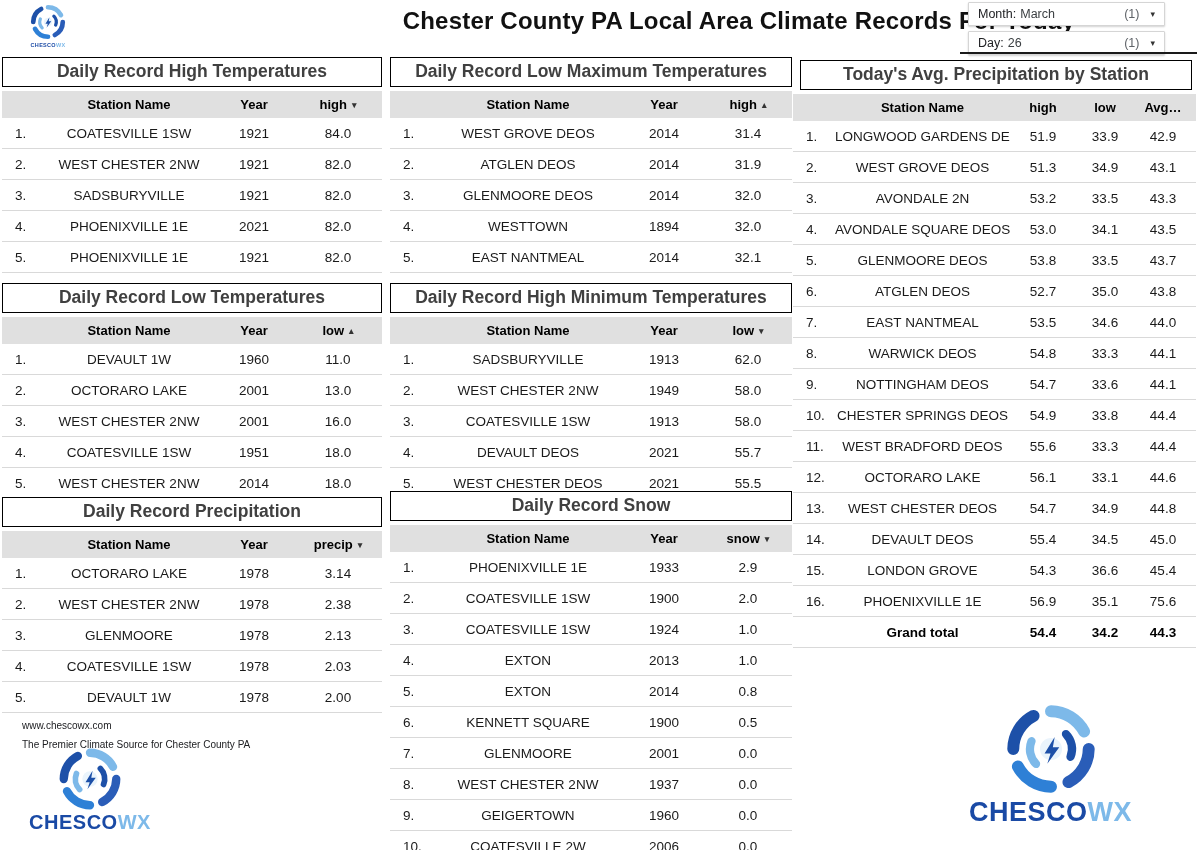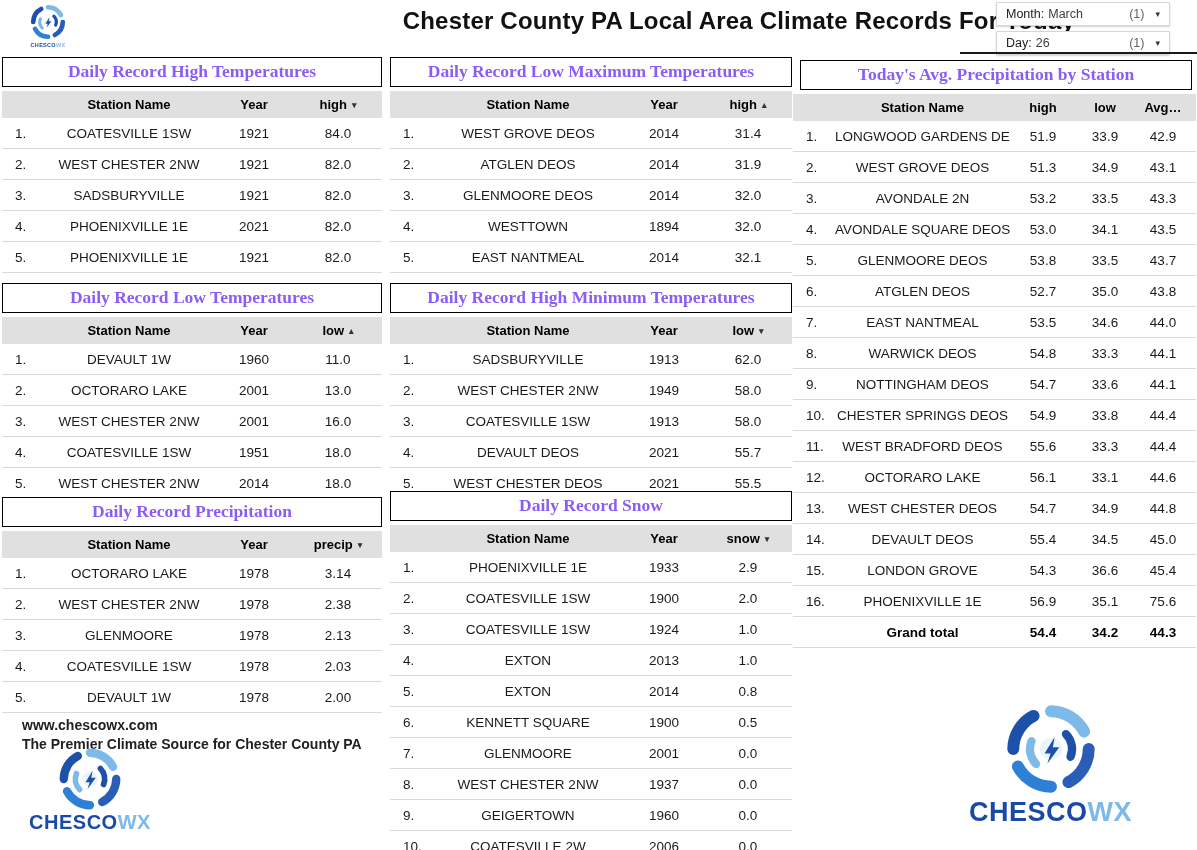--- a/index.html
+++ b/index.html
@@ -7,41 +7,41 @@
     width:1197px;height:850px;position:relative;overflow:hidden;
     background:#ffffff;font-family:"Liberation Sans", sans-serif;color:#1a1a1a;
   }
   
   .page-title{
     position:absolute;top:7px;left:0;width:1075px;text-align:right;
     font-size:24px;font-weight:700;color:#111;letter-spacing:.2px;white-space:nowrap;
   }
   .logo-mini{position:absolute;top:4px;left:18px;width:60px;text-align:center;}
   .logo-mini .wordmark{font-size:5.5px;letter-spacing:.3px;margin-top:-2px;}
-  .filters{position:absolute;top:2px;left:996px;width:174px;}
+  .filters{position:absolute;top:2px;left:968px;width:197px;}
   .filter{
     box-sizing:border-box;height:24px;margin-bottom:5px;background:#fff;
     border:1px solid #d5d5d5;border-radius:1px;box-shadow:0 1px 2px rgba(0,0,0,.18);
     display:flex;align-items:center;padding:0 9px;font-size:12.5px;cursor:pointer;
   }
   .f-label{color:#202124;font-weight:500;margin-right:4px;}
   .f-value{color:#3c4043;}
   .f-count{margin-left:auto;color:#5f6368;margin-right:11px;}
   .f-arrow{font-size:9px;color:#333;}
   .filters-underline{position:absolute;top:52px;left:960px;width:237px;height:2px;background:#1a1a1a;}
 
   
   .card{position:absolute;background:#fff;}
   .col-l{left:2px;width:380px;}
   .col-m{left:390px;width:402px;}
   .col-r{left:793px;width:403px;}
   .title-box{
     box-sizing:border-box;border:1.6px solid #000;height:30px;line-height:27px;
-    text-align:center;font-weight:700;font-size:17.5px;color:#8b5cf6;background:#fff;
-    white-space:nowrap;margin-bottom:4px;font-family:Liberation Serif, serif;
+    text-align:center;font-weight:700;font-size:17.5px;color:#404040;background:#fff;
+    white-space:nowrap;margin-bottom:4px;
   }
   .col-r .title-box{margin-left:7px;margin-right:4px;}
   .thead{
     display:flex;align-items:center;background:#e0e0e0;height:27px;
     font-weight:700;font-size:13px;color:#000;
   }
   .trow{
     display:flex;align-items:center;height:31px;border-bottom:1px solid #d9d9d9;
     font-size:13.5px;color:#1a1a1a;box-sizing:border-box;
   }
@@ -50,21 +50,21 @@
   .c-rank{width:42px;box-sizing:border-box;padding-left:13px;text-align:left;flex:none;}
   .c-station{flex:1;text-align:center;}
   .c-year{width:80px;text-align:center;flex:none;}
   .c-value{width:88px;text-align:center;flex:none;}
   .c-high{width:66px;text-align:center;flex:none;}
   .c-low{width:58px;text-align:center;flex:none;}
   .c-avg{width:62px;text-align:center;flex:none;padding-right:4px;box-sizing:border-box;}
   .arrow{font-size:9px;margin-left:5px;color:#333;position:relative;top:-1px;}
 
   
-  .site-note{position:absolute;left:22px;top:716px;font-size:14px;color:#202124;line-height:19px;font-weight:bold;}
+  .site-note{position:absolute;left:22px;top:716px;font-size:10px;color:#202124;line-height:19px;}
   .logo-bl{position:absolute;left:25px;top:747px;width:130px;text-align:center;}
   .logo-bl .wordmark{font-size:20px;margin-top:-4px;letter-spacing:.5px;}
   .logo-br{position:absolute;left:958px;top:703px;width:185px;text-align:center;}
   .logo-br .wordmark{font-size:27px;margin-top:-2px;letter-spacing:.5px;}
   .wordmark{font-weight:700;white-space:nowrap;}
   .wm-a{color:#1a4aa5;}
   .wm-b{color:#7db9e9;}
 </style>
 </head>
 <body>

